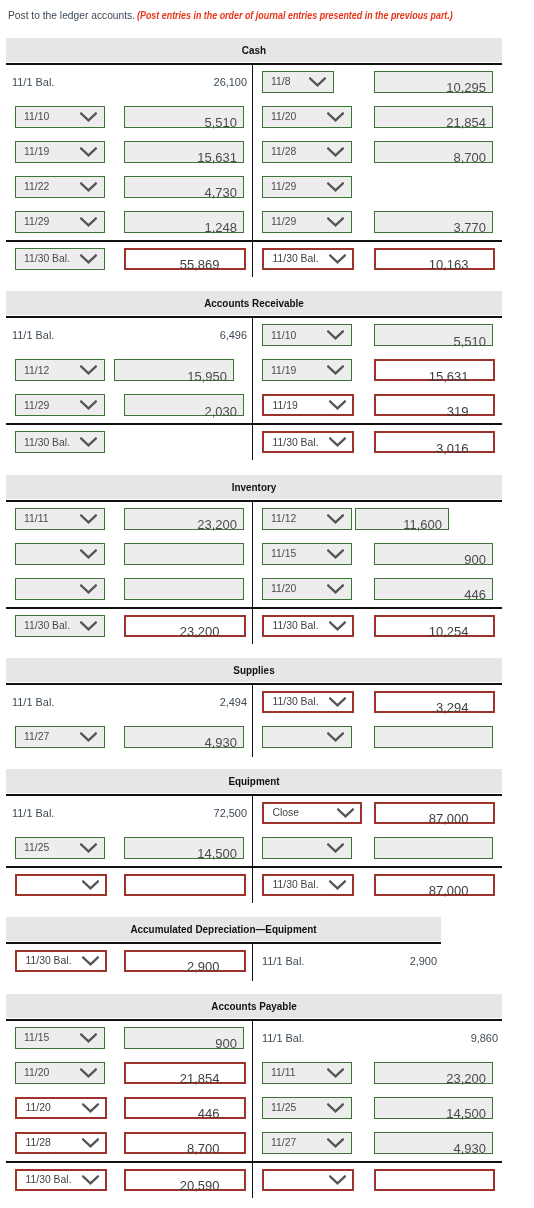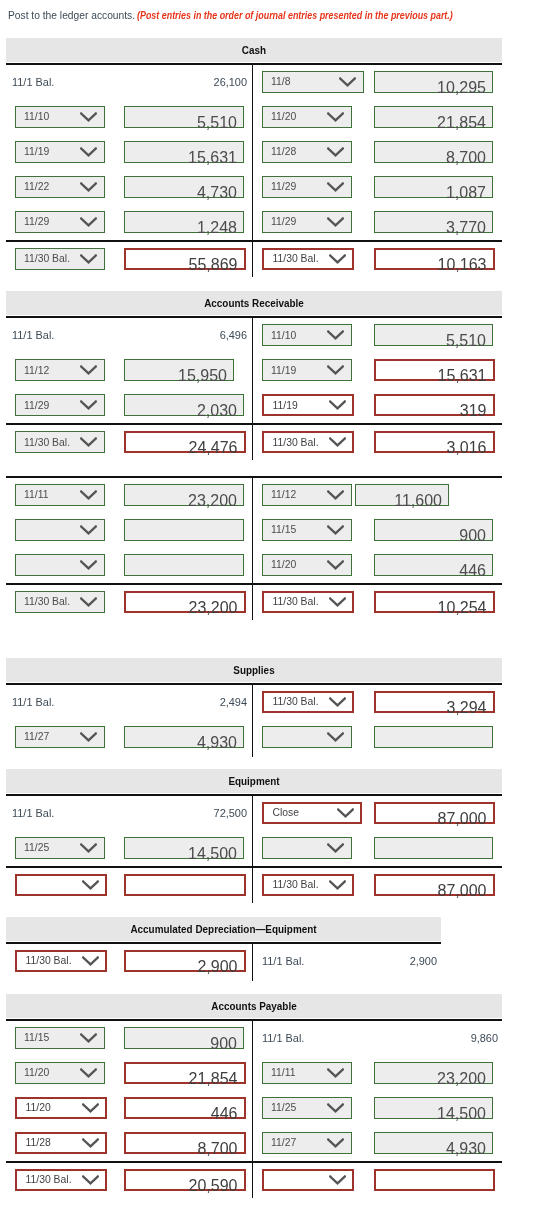--- a/index.html
+++ b/index.html
@@ -36,22 +36,22 @@
       color:#3d4a56;white-space:nowrap;text-align:right;transform:scaleX(0.96);transform-origin:right center;}
 
   
   .field{position:absolute;top:6px;height:22px;box-sizing:border-box;
          border:1px solid #3e7338;background:#ededed;}
   .field.red{border:2px solid #9e332b;background:#ffffff;}
   .flabel{position:absolute;left:8px;top:0;bottom:0;display:flex;align-items:center;
           font-size:10.4px;color:#4c4c4c;white-space:nowrap;}
   .field.red .flabel{left:9px;color:#3f3f3f;}
   .fvalue{position:absolute;right:6px;top:0;bottom:0;display:flex;align-items:center;
-          font-size:16px;color:#4c4c4c;white-space:nowrap;margin-top:12px;}
-  .field.red .fvalue{right:6px;color:#3f3f3f;}
+          font-size:13px;color:#4c4c4c;white-space:nowrap;margin-top:12px;}
+  .field.red .fvalue{right:24px;color:#3f3f3f;}
   .chev{position:absolute;right:7px;top:50%;margin-top:-5px;width:17px;height:10px;}
   .field.red .chev{right:6px;}
   .cv{display:block;width:17px;height:10px;}
   .cv{shape-rendering:geometricPrecision;}
   .cv path{fill:none;stroke:#555555;stroke-width:2.3;stroke-linecap:square;stroke-linejoin:miter;}
 </style>
 </head>
 <body>
 
 <div id="page">
@@ -60,21 +60,21 @@
 
 <div class="acct" style="top:37.6px;width:496px">
  <div class="acct-hdr">
         <span>Cash</span>
       </div>
  <div class="acct-body" style="height:210px">
   <div class="divider" style="left:246px;height:212px"></div>
   <div class="row" style="top:0px">
    <div class="tl" style="left:6px">11/1 Bal.</div>
           <div class="tv" style="left:60px;width:181px">26,100</div>
-   <div class="field sel" style="left:256px;width:102px">
+   <div class="field sel" style="left:256px;width:72px">
             <span class="flabel">11/8</span>
             <span class="chev">
               <svg class="cv" viewBox="0 0 17 10">
                 <path d="M1.2 1.5 8.5 8.4 15.8 1.5"></path>
               </svg>
             </span>
           </div>
    <div class="field inp" style="left:368px;width:119px">
             <span class="fvalue">10,295</span>
           </div>
@@ -139,23 +139,20 @@
    <div class="field inp" style="left:118px;width:120px">
             <span class="fvalue">4,730</span>
           </div>
    <div class="field sel" style="left:256px;width:90px">
             <span class="flabel">11/29</span>
             <span class="chev">
               <svg class="cv" viewBox="0 0 17 10">
                 <path d="M1.2 1.5 8.5 8.4 15.8 1.5"></path>
               </svg>
             </span>
-          </div>
-   <div class="field inp" style="left:368px;width:119px">
-            <span class="fvalue">1,087</span>
           </div>
   </div>
   <div class="row" style="top:140px">
    <div class="field sel" style="left:9px;width:90px">
             <span class="flabel">11/29</span>
             <span class="chev">
               <svg class="cv" viewBox="0 0 17 10">
                 <path d="M1.2 1.5 8.5 8.4 15.8 1.5"></path>
               </svg>
             </span>
@@ -225,21 +222,21 @@
   </div>
   <div class="row" style="top:35px">
    <div class="field sel" style="left:9px;width:90px">
             <span class="flabel">11/12</span>
             <span class="chev">
               <svg class="cv" viewBox="0 0 17 10">
                 <path d="M1.2 1.5 8.5 8.4 15.8 1.5"></path>
               </svg>
             </span>
           </div>
-   <div class="field inp" style="left:118px;width:110px">
+   <div class="field inp" style="left:108px;width:120px">
             <span class="fvalue">15,950</span>
           </div>
    <div class="field sel" style="left:256px;width:90px">
             <span class="flabel">11/19</span>
             <span class="chev">
               <svg class="cv" viewBox="0 0 17 10">
                 <path d="M1.2 1.5 8.5 8.4 15.8 1.5"></path>
               </svg>
             </span>
           </div>
@@ -273,39 +270,39 @@
   </div>
   <div class="row tot" style="top:105px">
    <div class="field sel" style="left:9px;width:90px">
             <span class="flabel">11/30 Bal.</span>
             <span class="chev">
               <svg class="cv" viewBox="0 0 17 10">
                 <path d="M1.2 1.5 8.5 8.4 15.8 1.5"></path>
               </svg>
             </span>
           </div>
-   <div class="field red inp" style="left:117.5px;width:122px">
-            <span class="fvalue">24,476</span>
-          </div>
    <div class="field red sel" style="left:255.5px;width:92px">
             <span class="flabel">11/30 Bal.</span>
             <span class="chev">
               <svg class="cv" viewBox="0 0 17 10">
                 <path d="M1.2 1.5 8.5 8.4 15.8 1.5"></path>
               </svg>
             </span>
           </div>
    <div class="field red inp" style="left:367.5px;width:121px">
             <span class="fvalue">3,016</span>
           </div>
   </div>
  </div>
 </div>
 
 <div class="acct" style="top:474.8px;width:496px">
+ <div class="acct-hdr">
+        <span>Inventory</span>
+      </div>
  <div class="acct-body" style="height:140px">
   <div class="divider" style="left:246px;height:142px"></div>
   <div class="row" style="top:0px">
    <div class="field sel" style="left:9px;width:90px">
             <span class="flabel">11/11</span>
             <span class="chev">
               <svg class="cv" viewBox="0 0 17 10">
                 <path d="M1.2 1.5 8.5 8.4 15.8 1.5"></path>
               </svg>
             </span>

